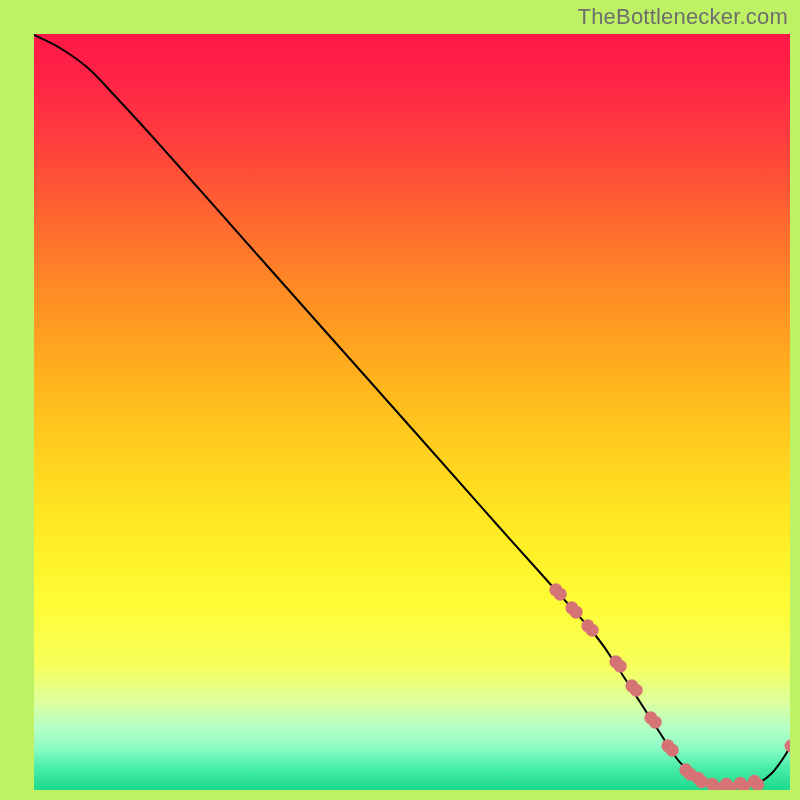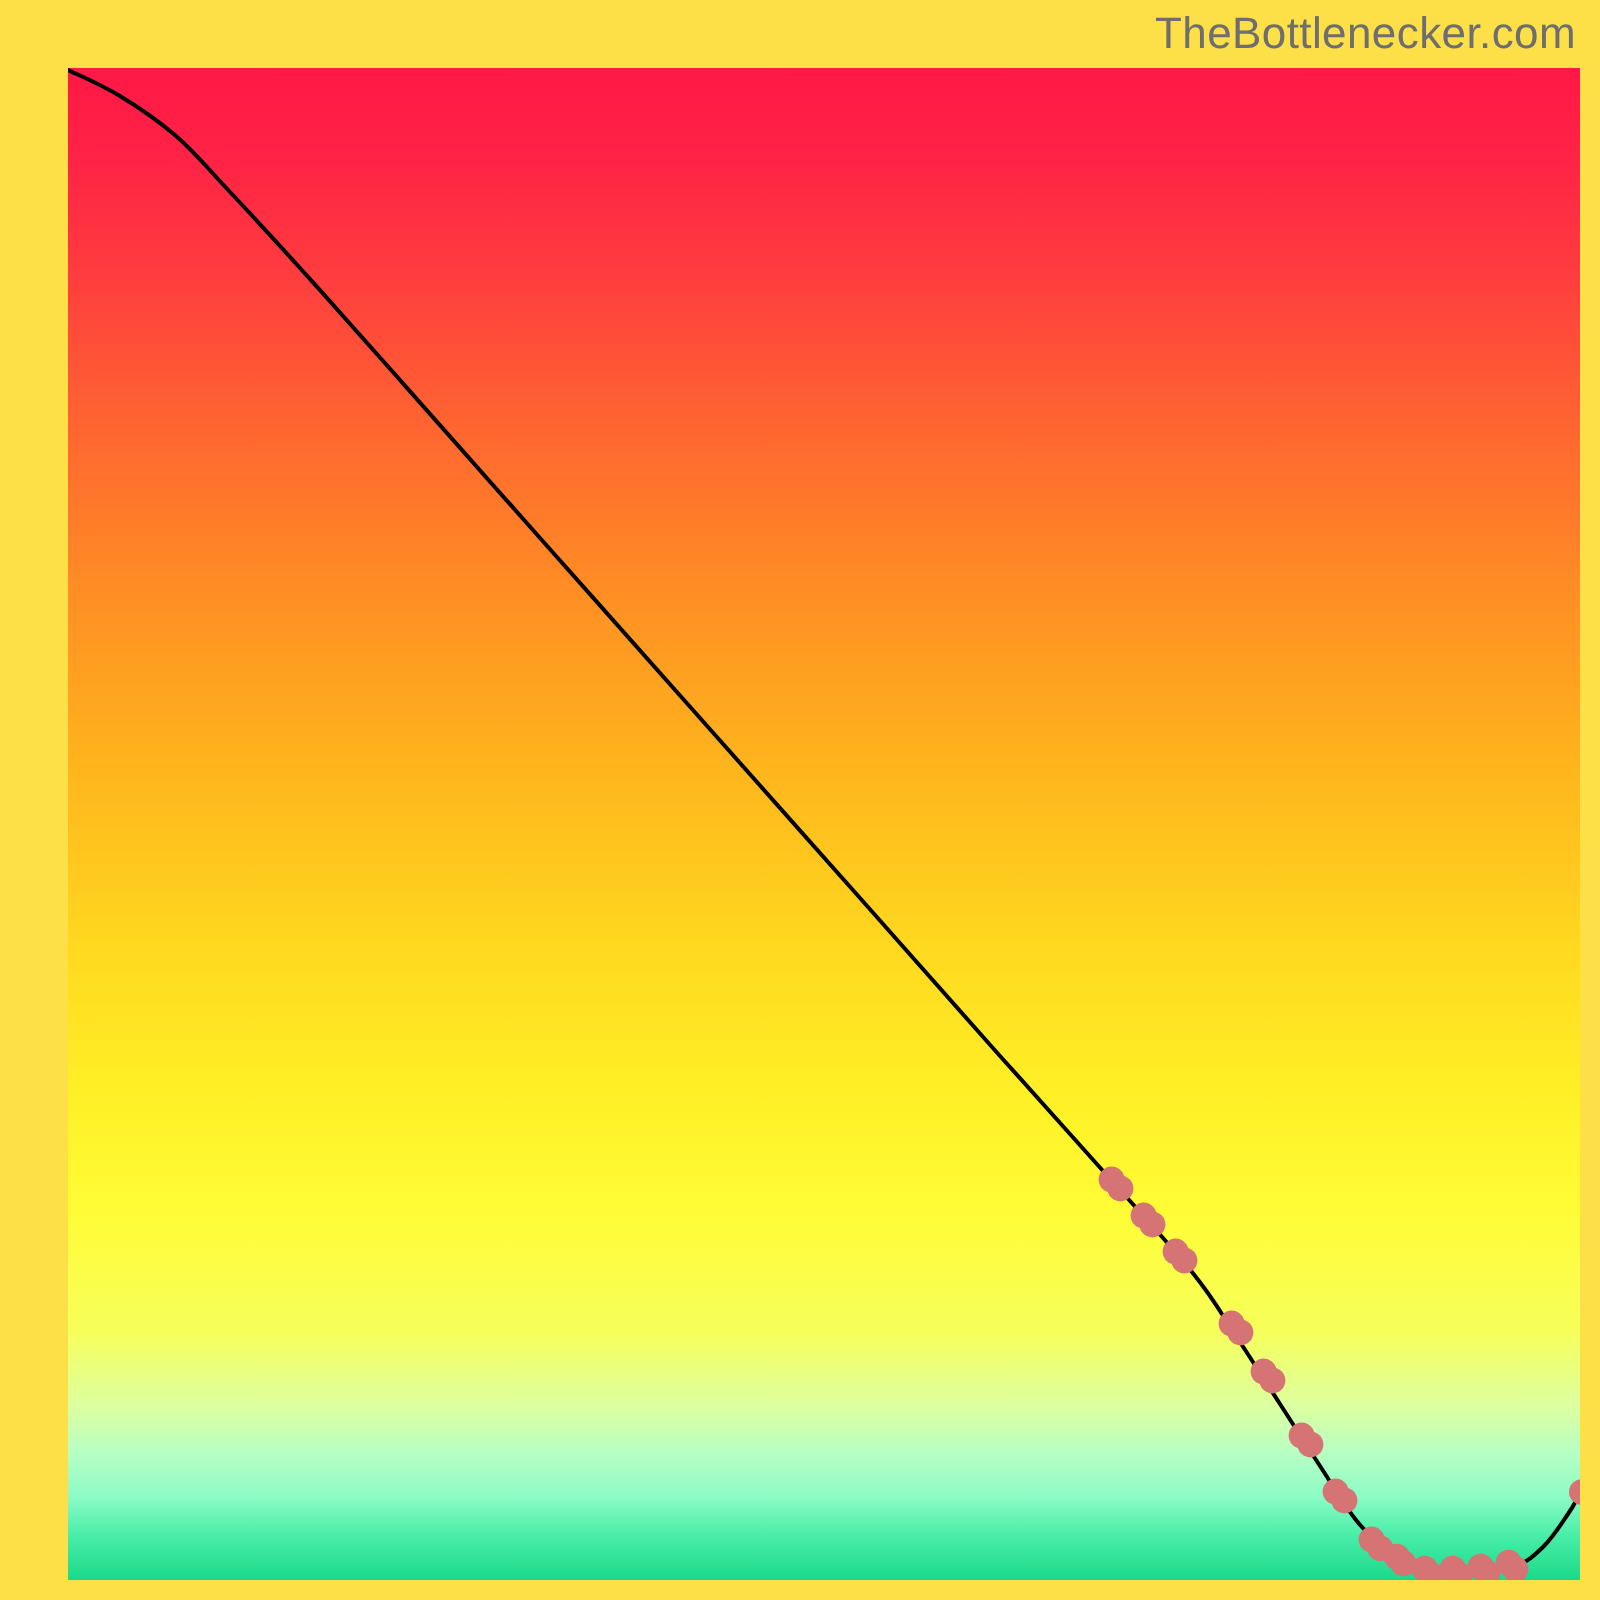--- a/index.html
+++ b/index.html
@@ -7,21 +7,21 @@
     padding: 0;
     width: 800px;
     height: 800px;
     background: #000;
     overflow: hidden;
   }
   .stage {
     position: relative;
     width: 800px;
     height: 800px;
-    background: #fde047;
+    background: #bef264;
   }
   .attribution {
     position: absolute;
     top: 4px;
     right: 12px;
     color: #6e6e6e;
     font-family: Arial, Helvetica, sans-serif;
     font-size: 22px;
     font-weight: 500;
     letter-spacing: 0.2px;

